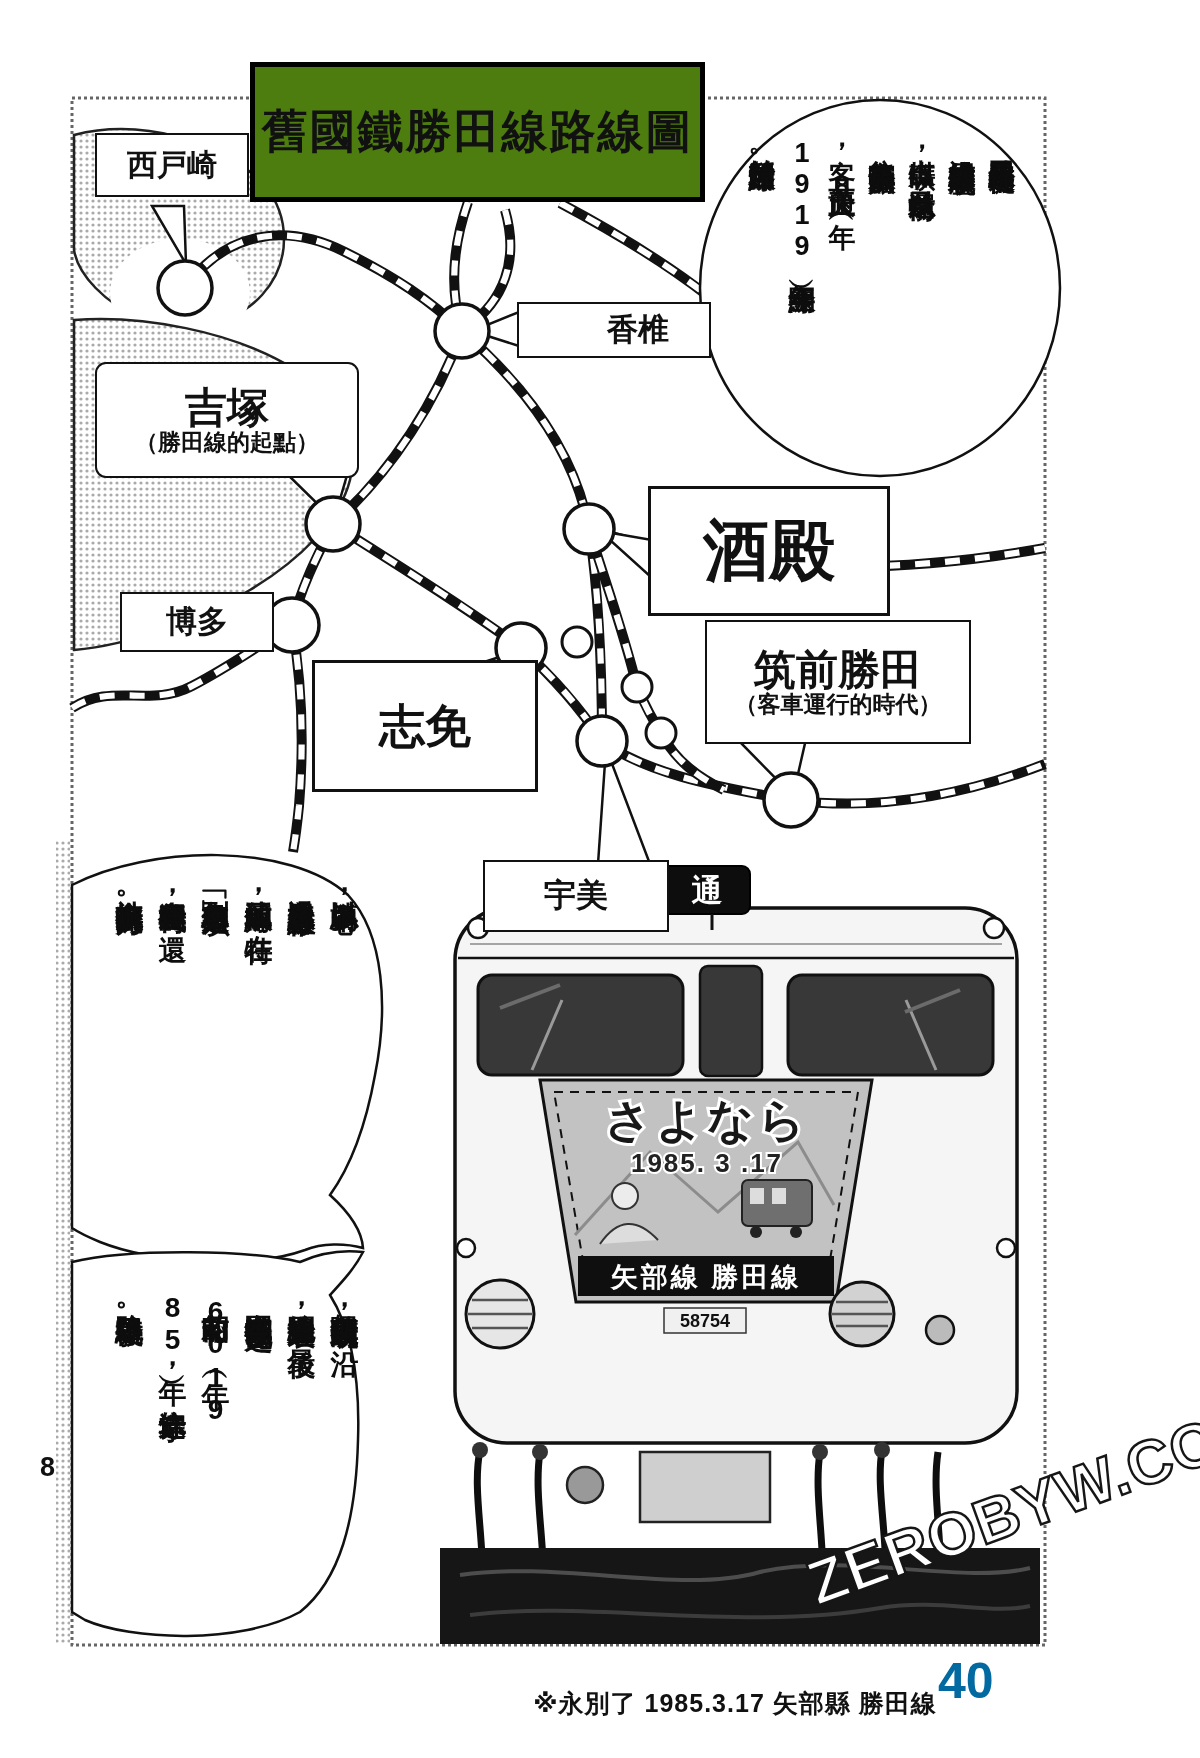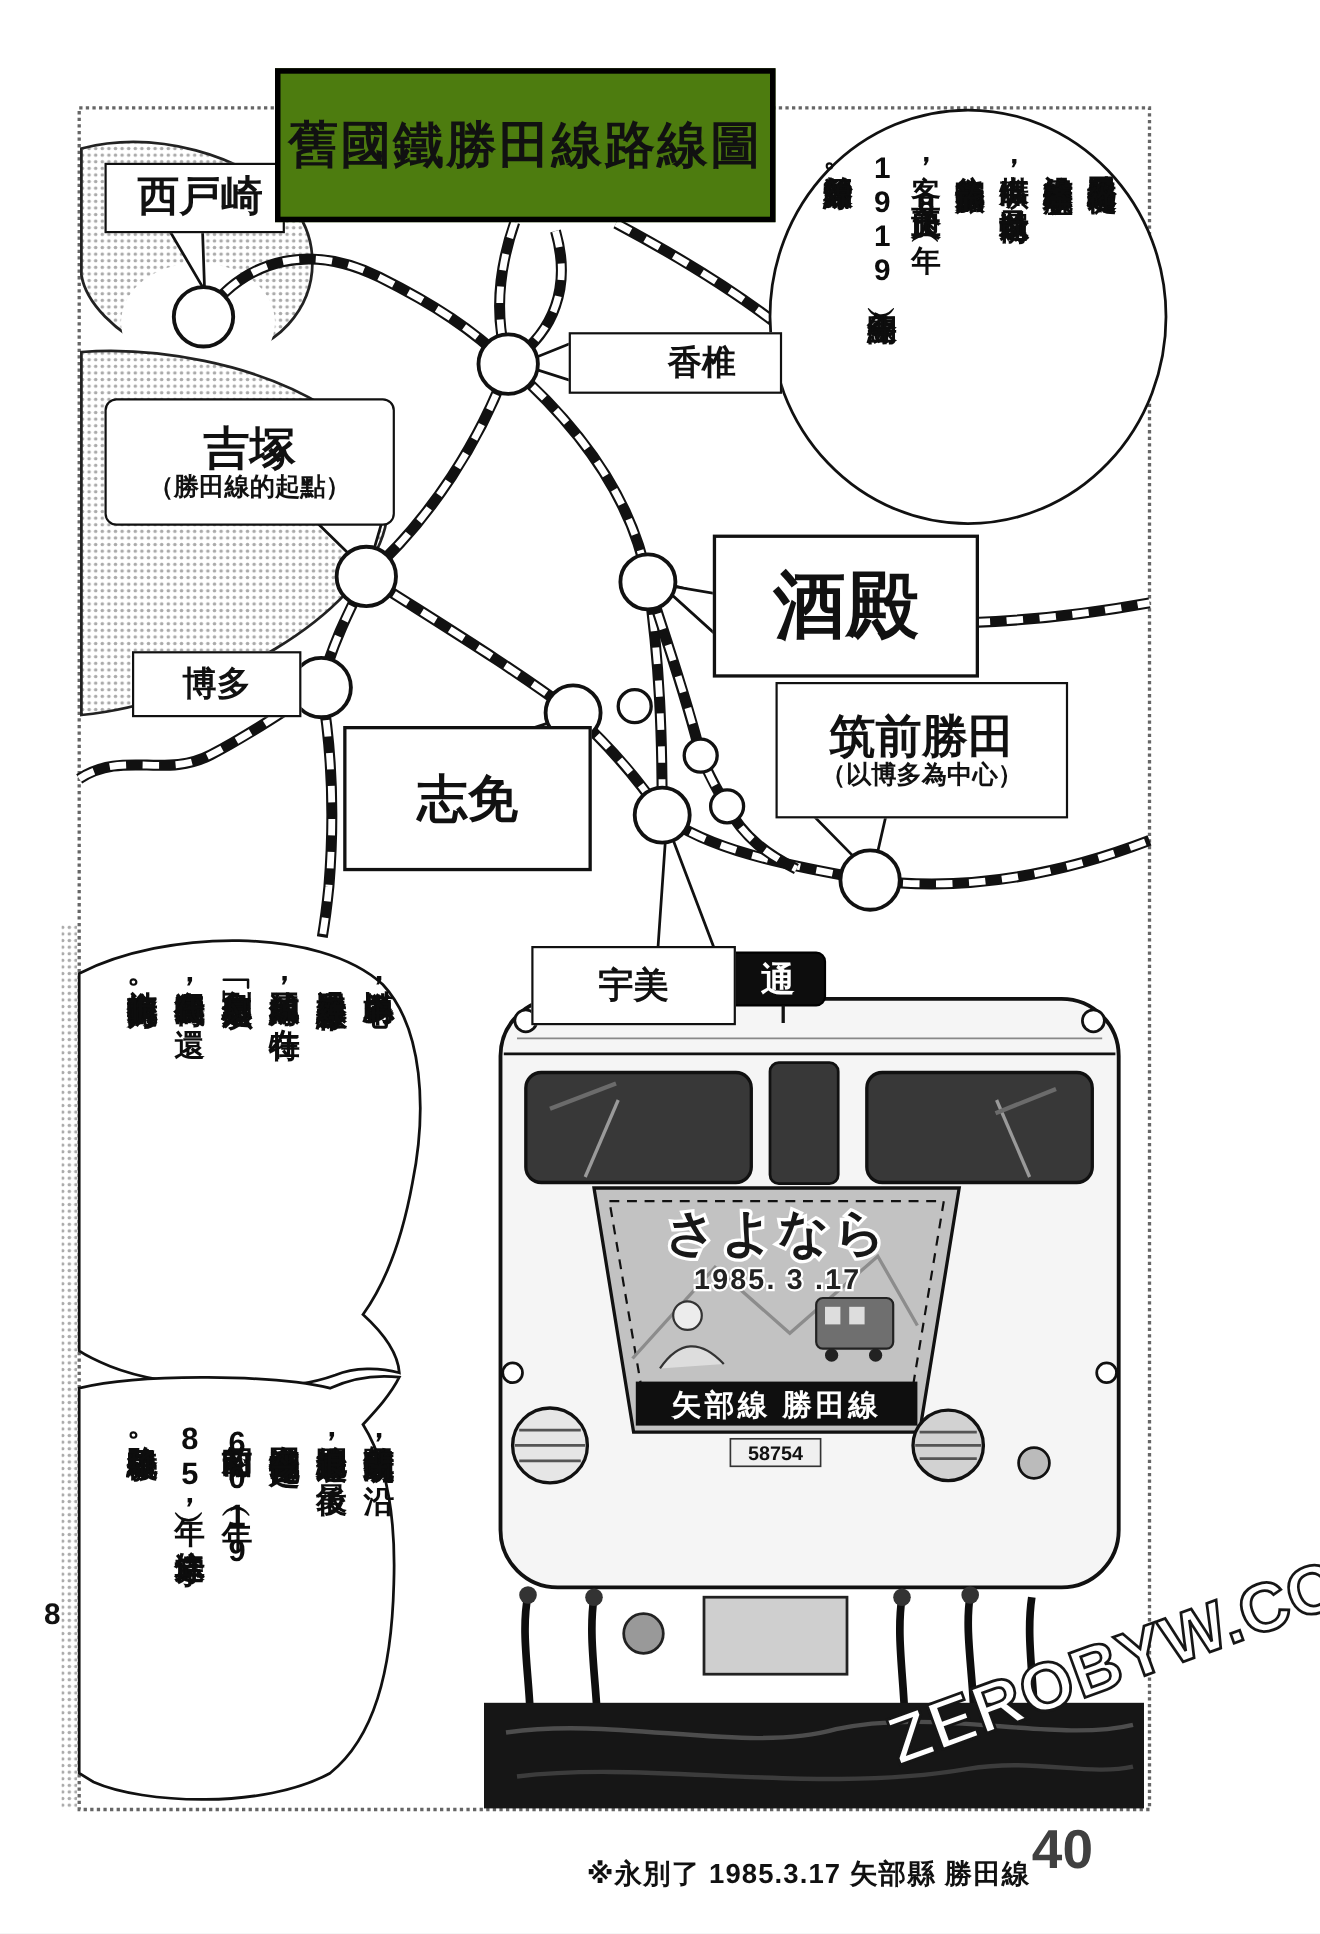--- a/index.html
+++ b/index.html
@@ -23,21 +23,21 @@
   #bubble-history-text{left:722px;top:138px;width:300px;height:312px;font-size:27px;line-height:40px;letter-spacing:1px;}
   #bubble-triangle-text{left:88px;top:878px;width:278px;height:330px;font-size:28px;line-height:43px;letter-spacing:1px;}
   #bubble-closure-text{left:88px;top:1292px;width:278px;height:330px;font-size:28px;line-height:43px;letter-spacing:1px;}
   #caption{position:absolute;left:435px;top:1655px;width:600px;z-index:6;text-align:center;
        font-size:25px;font-weight:600;letter-spacing:1px;margin-top:32px;}
   #page-number{position:absolute;left:40px;top:1452px;z-index:6;font-size:27px;font-weight:600;}
   #watermark{position:absolute;left:822px;top:1548px;width:400px;z-index:8;
        transform:rotate(-20deg);transform-origin:left bottom;
        font-size:62px;font-weight:800;letter-spacing:1px;color:#fff;
        -webkit-text-stroke:2.5px #161616;text-shadow:0 0 1px #161616;}
-  #watermark-num{position:absolute;left:938px;top:1652px;z-index:7;font-size:50px;font-weight:800;color:#404040;text-align:center;}
+  #watermark-num{position:absolute;left:938px;top:1652px;z-index:7;font-size:50px;font-weight:800;color:#0369a1;text-align:center;}
 </style>
 </head>
 <body>
 
 <div id="page">
 
   <svg id="mapsvg" width="1200" height="1758" viewBox="0 0 1200 1758">
     <defs>
       <pattern id="ht" width="6" height="6" patternUnits="userSpaceOnUse">
         <circle cx="3" cy="3" r="1.6" fill="#aaa"></circle>
@@ -203,42 +203,42 @@
       <ellipse cx="880" cy="288" rx="180" ry="188" fill="#fff" stroke="#111" stroke-width="2.5"></ellipse>
       <path d="M72,885 C150,845 290,842 348,895 C385,935 388,1010 375,1075 C365,1130 348,1170 330,1195 C352,1215 362,1233 363,1248 C345,1243 322,1243 305,1250 C250,1270 150,1262 100,1242 C88,1237 78,1232 72,1228 Z" fill="#fff" stroke="#111" stroke-width="2.5"></path>
       <path d="M72,1262 C130,1248 250,1250 300,1262 C322,1252 345,1250 363,1252 C355,1268 342,1282 330,1295 C352,1330 360,1380 358,1440 C356,1520 340,1580 300,1612 C240,1645 130,1640 85,1620 L72,1612 Z" fill="#fff" stroke="#111" stroke-width="2.5"></path>
     </g>
   </svg>
 
   <div id="title-box">
     <span>舊國鐵勝田線路線圖</span>
   </div>
 
-  <div class="lbl" style="left:95px;top:148px;width:150px;height:60px;font-size:38px;padding-left:10px;">
+  <div class="lbl" style="left:95px;top:133px;width:150px;height:60px;font-size:30px;">
     <span>西戸崎</span>
   </div>
   <div class="lbl" style="left:517px;top:302px;width:142px;height:52px;font-size:31px;padding-left:48px;">
     <span>香椎</span>
   </div>
   <div class="lbl" style="left:95px;top:362px;width:260px;height:112px;font-size:42px;border-radius:11px;">
     <span>吉塚</span>
     <span class="sub" style="font-size:23px;">（勝田線的起點）</span>
   </div>
   <div class="lbl" style="left:120px;top:592px;width:150px;height:56px;font-size:31px;">
     <span>博多</span>
   </div>
   <div class="lbl" style="left:648px;top:486px;width:236px;height:124px;font-size:66px;border-width:3px;">
     <span>酒殿</span>
   </div>
   <div class="lbl" style="left:312px;top:660px;width:220px;height:126px;font-size:46px;border-width:3px;">
     <span>志免</span>
   </div>
   <div class="lbl" style="left:705px;top:620px;width:262px;height:120px;font-size:42px;">
     <span>筑前勝田</span>
-    <span class="sub" style="font-size:23px;">（以博多為中心）</span>
+    <span class="sub" style="font-size:23px;">（客車運行的時代）</span>
   </div>
   <div class="lbl" style="left:483px;top:860px;width:182px;height:68px;font-size:32px;">
     <span>宇美</span>
   </div>
 
   <div id="bubble-history-text" class="vtext">勝田線是為了運輸從
 沿線的糟屋煤礦坑產
 出煤礦，以及運輸前
 往宇美八幡參拜的旅
 客，而於大正8年（

